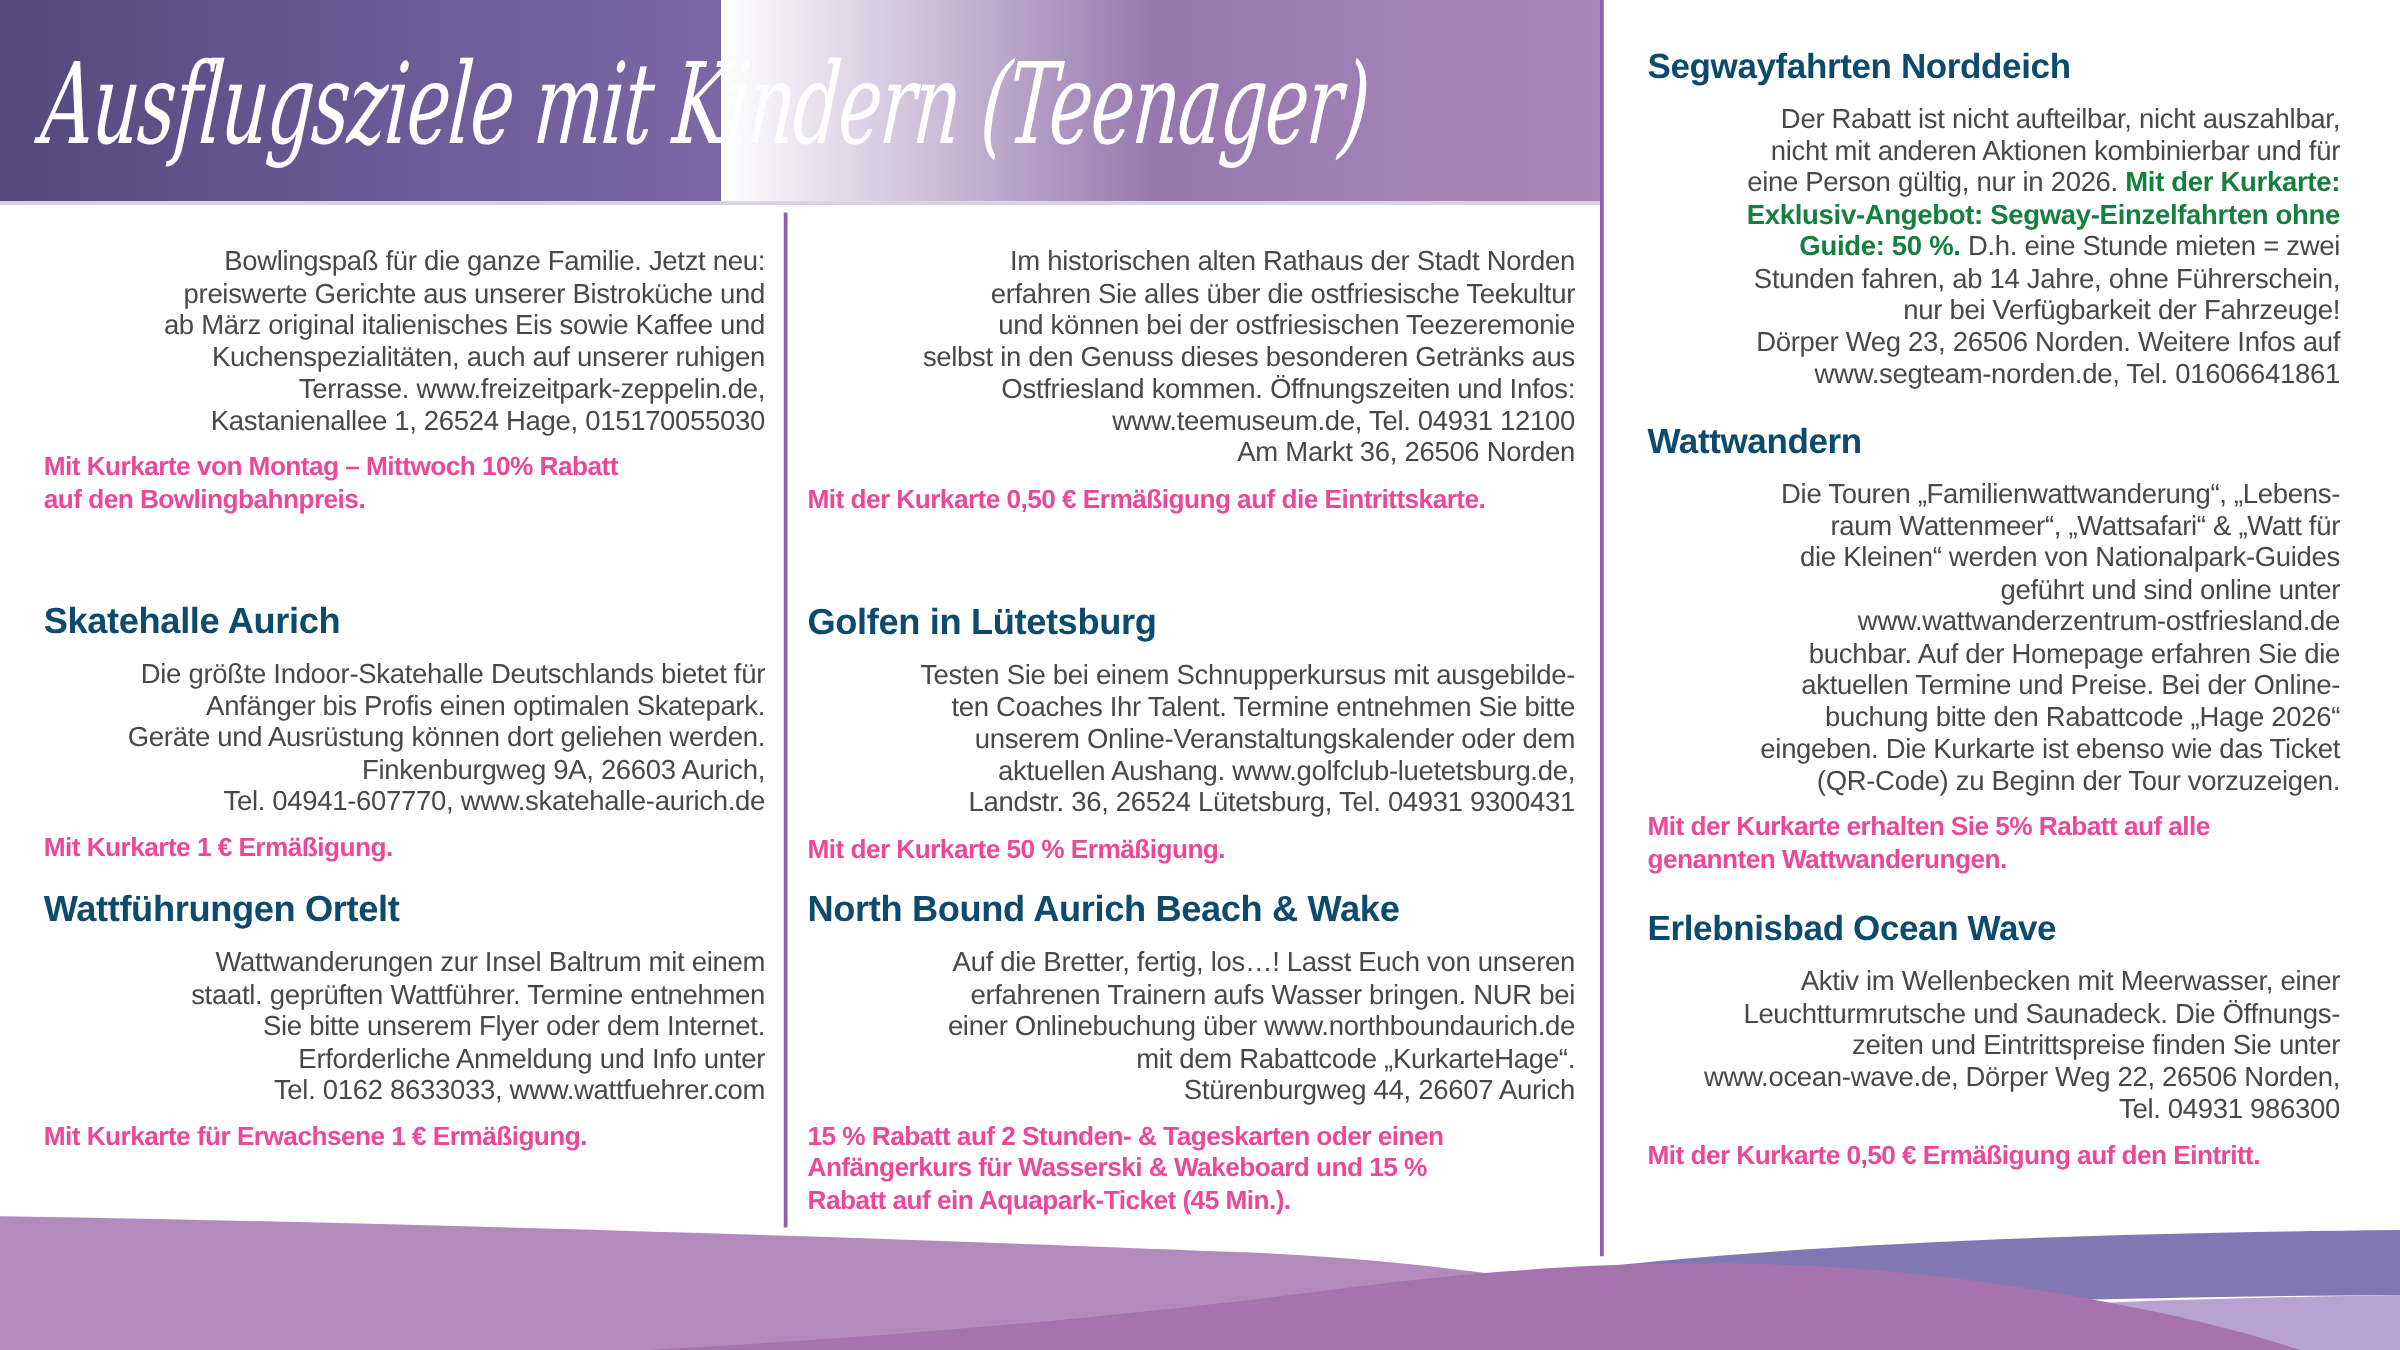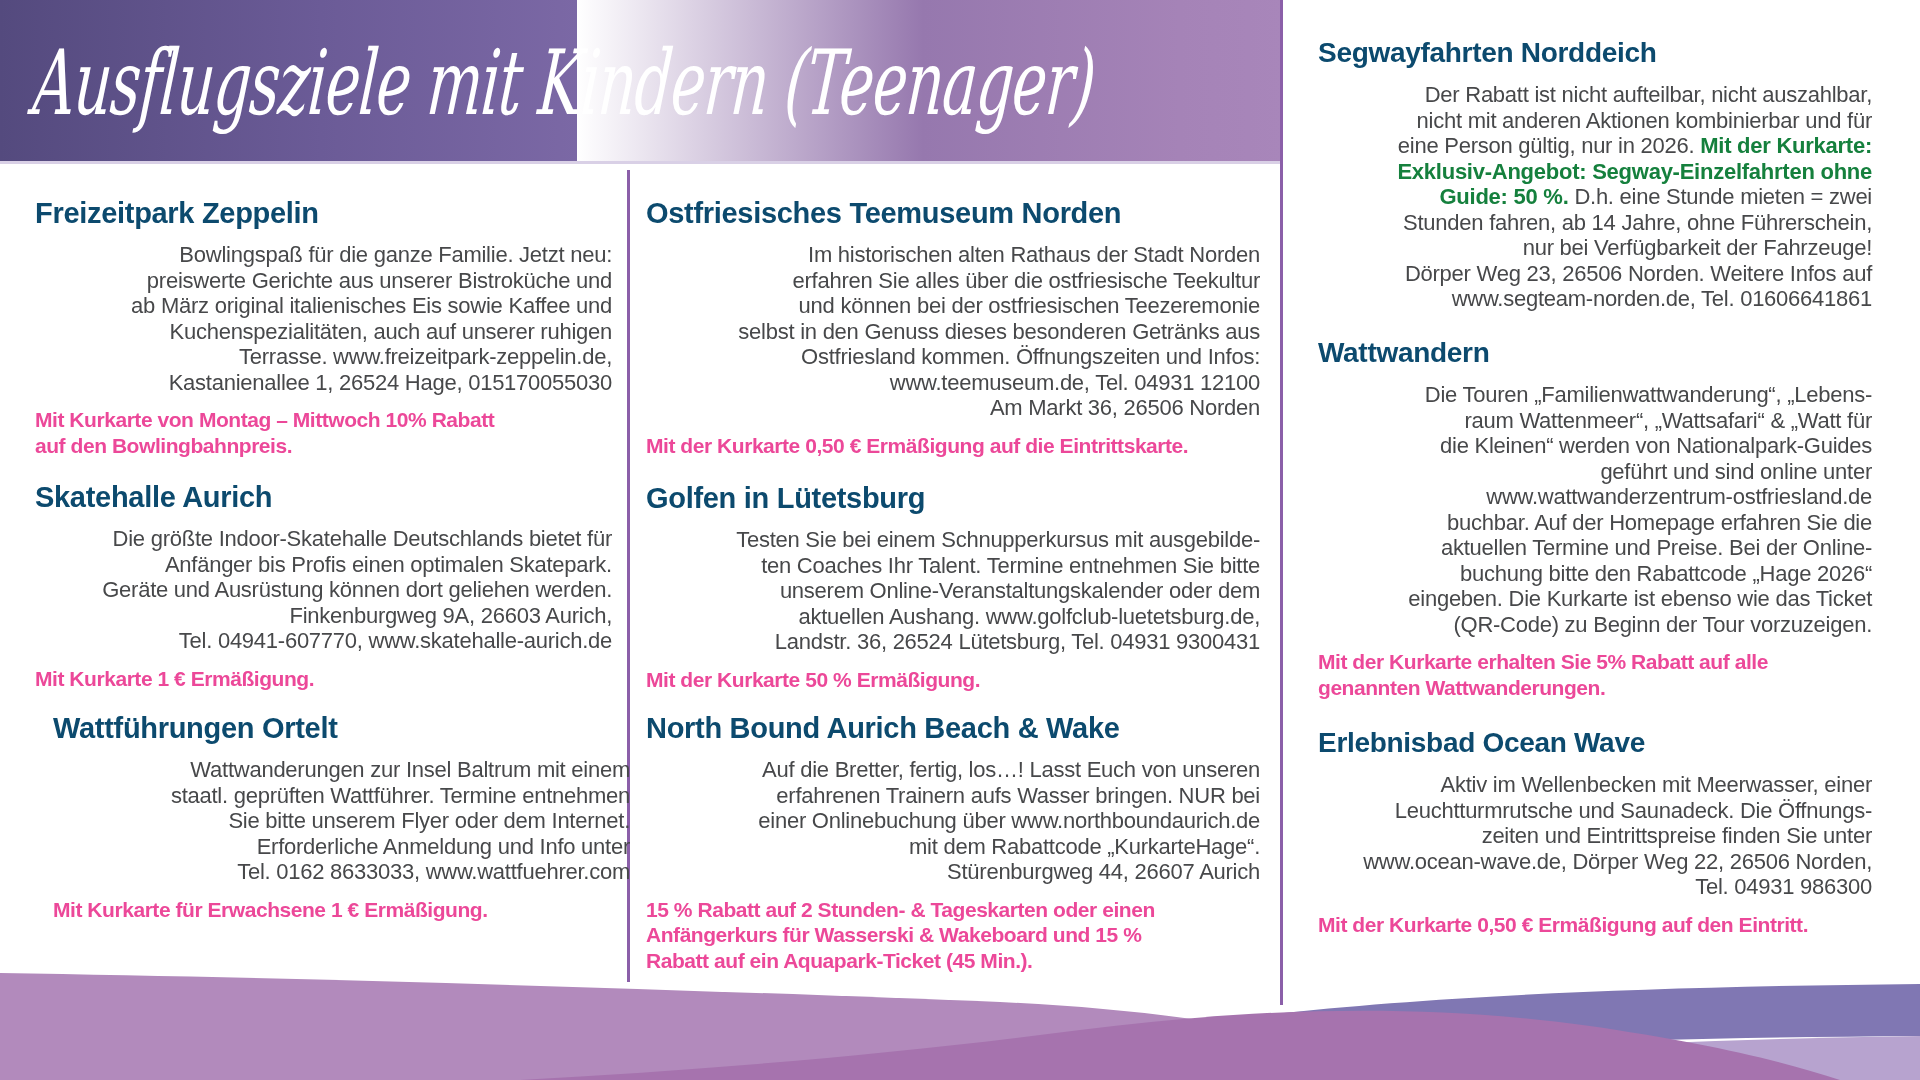--- a/index.html
+++ b/index.html
@@ -55,53 +55,51 @@
 <body>
 
 <header class="banner">
   <div class="script-title">Ausflugsziele mit Kindern (Teenager)</div>
 </header>
 
 <div class="vrule r1"></div>
 <div class="vrule r2"></div>
 
 <section class="sec col1" style="left:35px;top:196px;width:577px;">
-  <h2>Freizeitpark Zeppelin</h2>
   <p class="body"><span>Bowlingspaß für die ganze Familie. Jetzt neu:
 preiswerte Gerichte aus unserer Bistroküche und
 ab März original italienisches Eis sowie Kaffee und
 Kuchenspezialitäten, auch auf unserer ruhigen
 Terrasse. www.freizeitpark-zeppelin.de,
 Kastanienallee 1, 26524 Hage, 015170055030</span></p>
   <p class="note">Mit Kurkarte von Montag – Mittwoch 10% Rabatt
 auf den Bowlingbahnpreis.</p>
 </section>
 
 <section class="sec col1" style="left:35px;top:480px;width:577px;">
   <h2>Skatehalle Aurich</h2>
   <p class="body"><span>Die größte Indoor-Skatehalle Deutschlands bietet für
 Anfänger bis Profis einen optimalen Skatepark.
 Geräte und Ausrüstung können dort geliehen werden.
 Finkenburgweg 9A, 26603 Aurich,
 Tel. 04941-607770, www.skatehalle-aurich.de</span></p>
   <p class="note">Mit Kurkarte 1 € Ermäßigung.</p>
 </section>
 
-<section class="sec col1" style="left:35px;top:711px;width:577px;margin-left:18px;">
+<section class="sec col1" style="left:35px;top:711px;width:577px;">
   <h2>Wattführungen Ortelt</h2>
   <p class="body"><span>Wattwanderungen zur Insel Baltrum mit einem
 staatl. geprüften Wattführer. Termine entnehmen
 Sie bitte unserem Flyer oder dem Internet.
 Erforderliche Anmeldung und Info unter
 Tel. 0162 8633033, www.wattfuehrer.com</span></p>
   <p class="note">Mit Kurkarte für Erwachsene 1 € Ermäßigung.</p>
 </section>
 
 <section class="sec col2" style="left:646px;top:196px;width:614px;">
-  <h2>Ostfriesisches Teemuseum Norden</h2>
   <p class="body"><span>Im historischen alten Rathaus der Stadt Norden
 erfahren Sie alles über die ostfriesische Teekultur
 und können bei der ostfriesischen Teezeremonie
 selbst in den Genuss dieses besonderen Getränks aus
 Ostfriesland kommen. Öffnungszeiten und Infos:
 www.teemuseum.de, Tel. 04931 12100
 Am Markt 36, 26506 Norden</span></p>
   <p class="note">Mit der Kurkarte 0,50 € Ermäßigung auf die Eintrittskarte.</p>
 </section>
 

